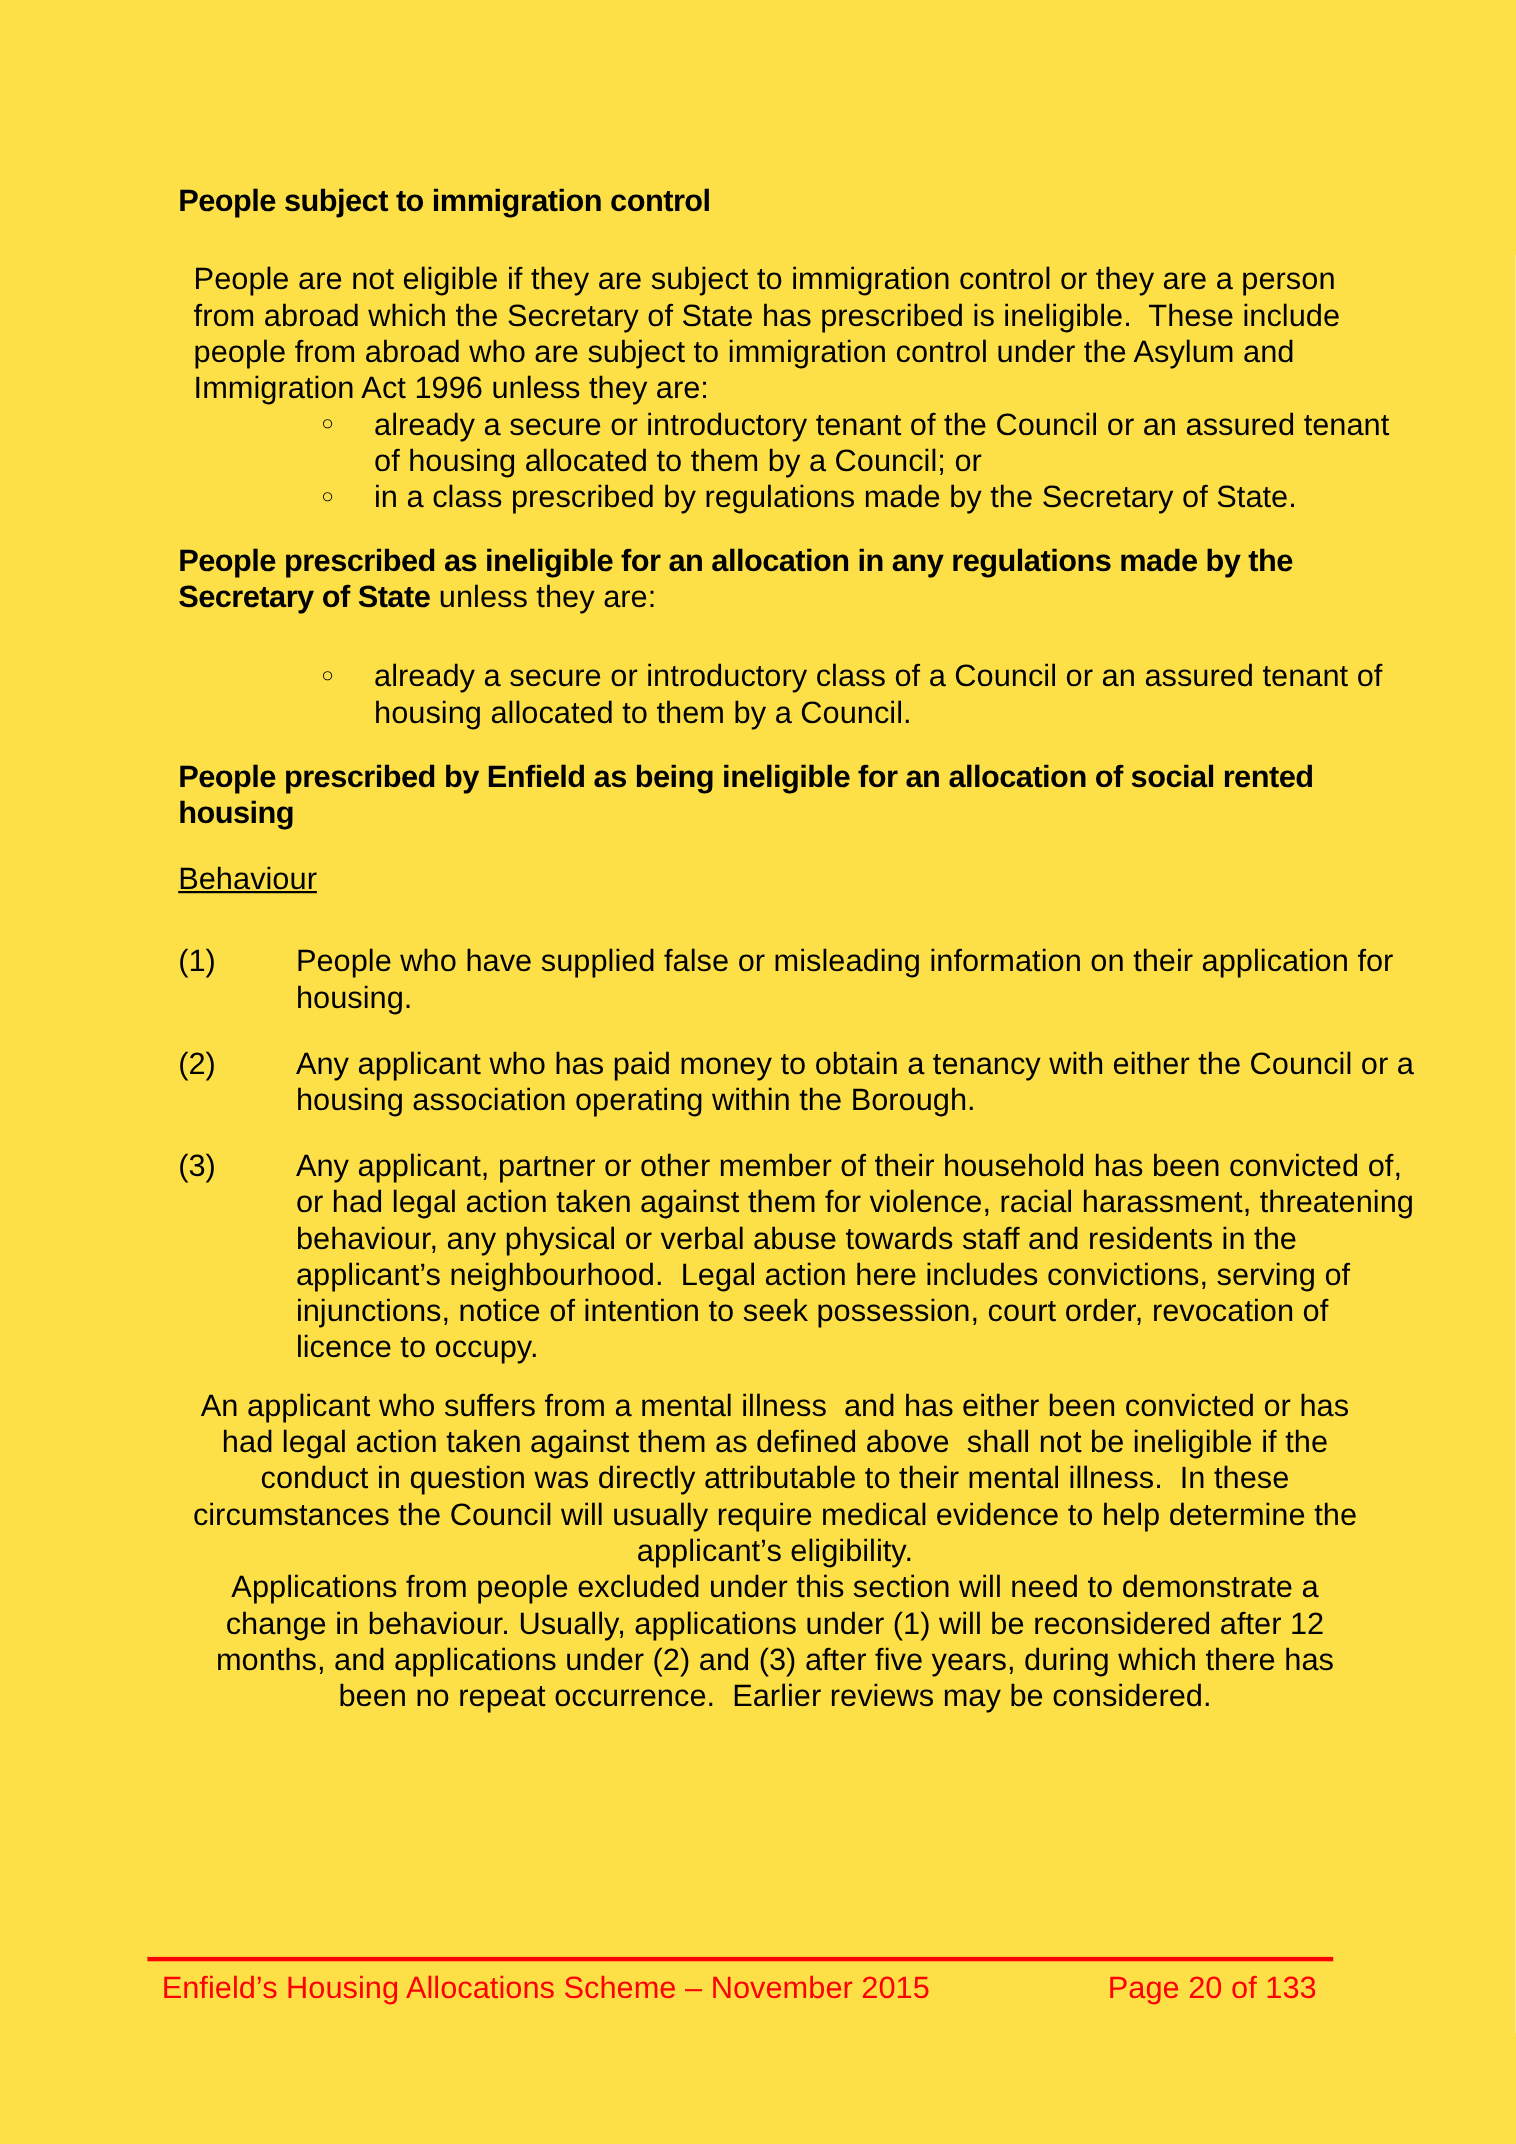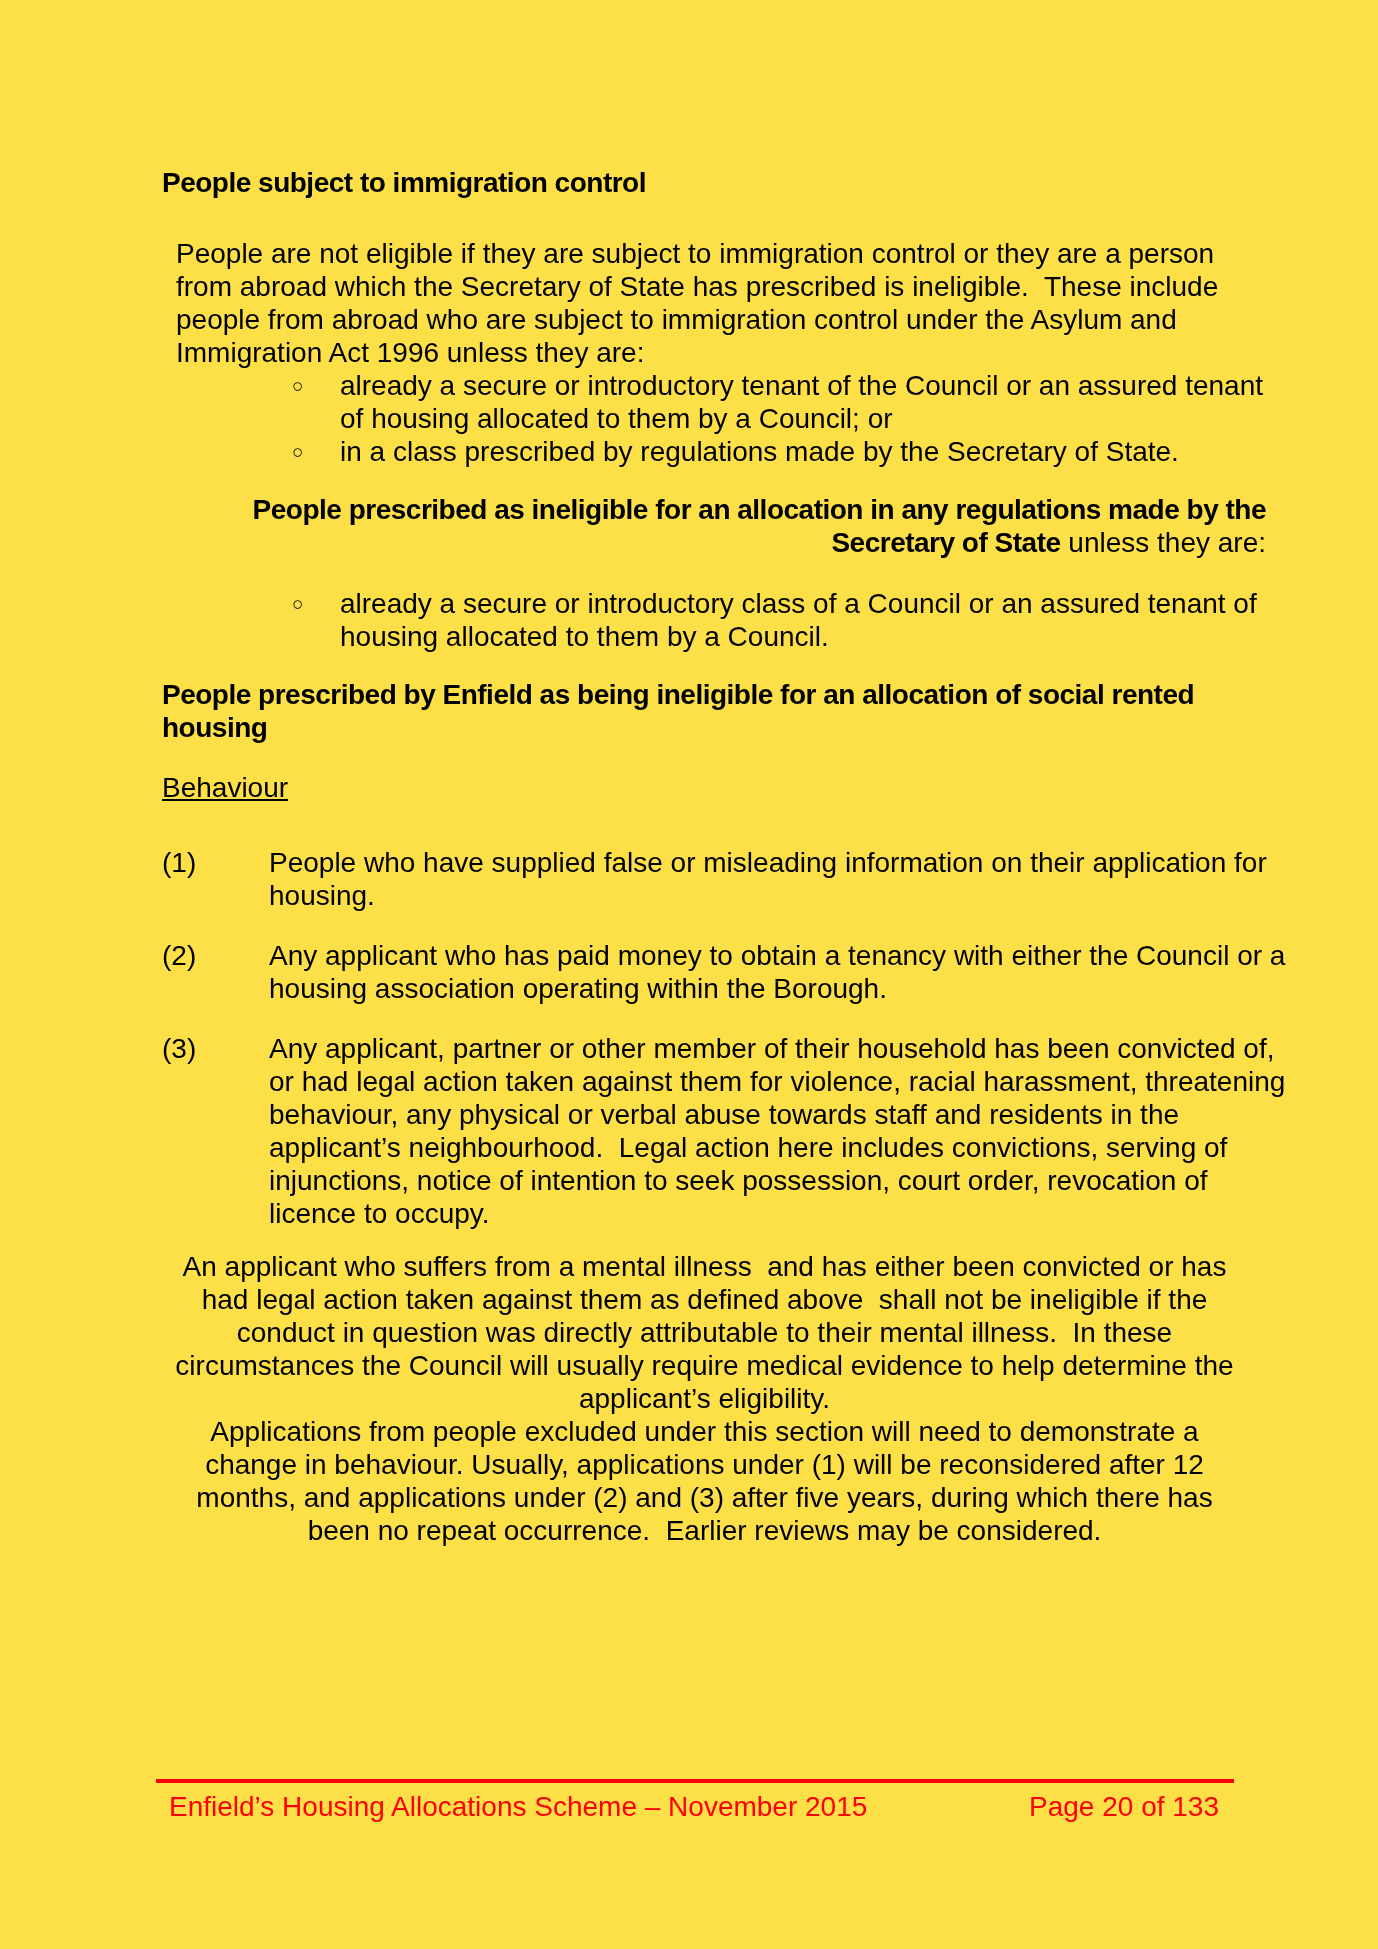--- a/index.html
+++ b/index.html
@@ -28,21 +28,21 @@
     letter-spacing: -0.5px;
     margin: 0;
     max-width: 1150px;
     white-space: pre-wrap;
   }
   .h .normal-part {
     font-weight: normal;
     letter-spacing: 0;
   }
   .mb38 { margin-bottom: 38px; }
-  .mb36 { margin-bottom: 28px; text-align: right; }
+  .mb36 { margin-bottom: 39px; }
   .mb27 { margin-bottom: 27px; }
   .para {
     margin: 0;
     white-space: pre-wrap;
   }
   .indent1 {
     margin-left: 14px;
     max-width: 1070px;
   }
   .maxw {
@@ -84,21 +84,21 @@
     width: 83px;
   }
   .ntext {
     flex: none;
     max-width: 1018px;
     white-space: pre-wrap;
     margin-left: 24px;
   }
   .footer {
     position: absolute;
-    left: 156px;
+    left: 134px;
     top: 1779px;
     width: 1078px;
     color: #ff0000;
   }
   .footer-rule {
     height: 4px;
     background: #ff0000;
     margin-bottom: 7px;
   }
   .footer-row {

